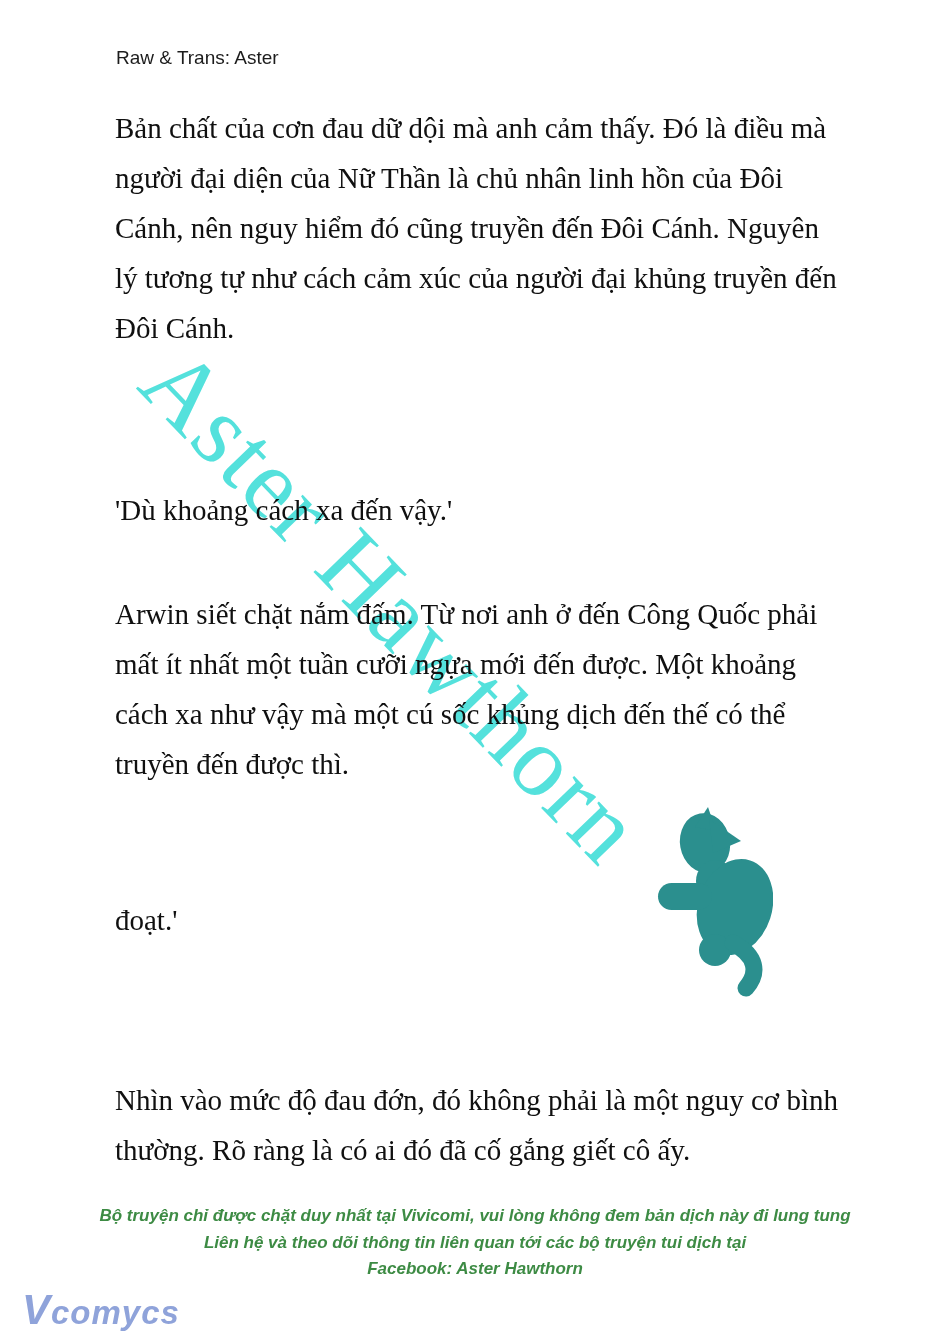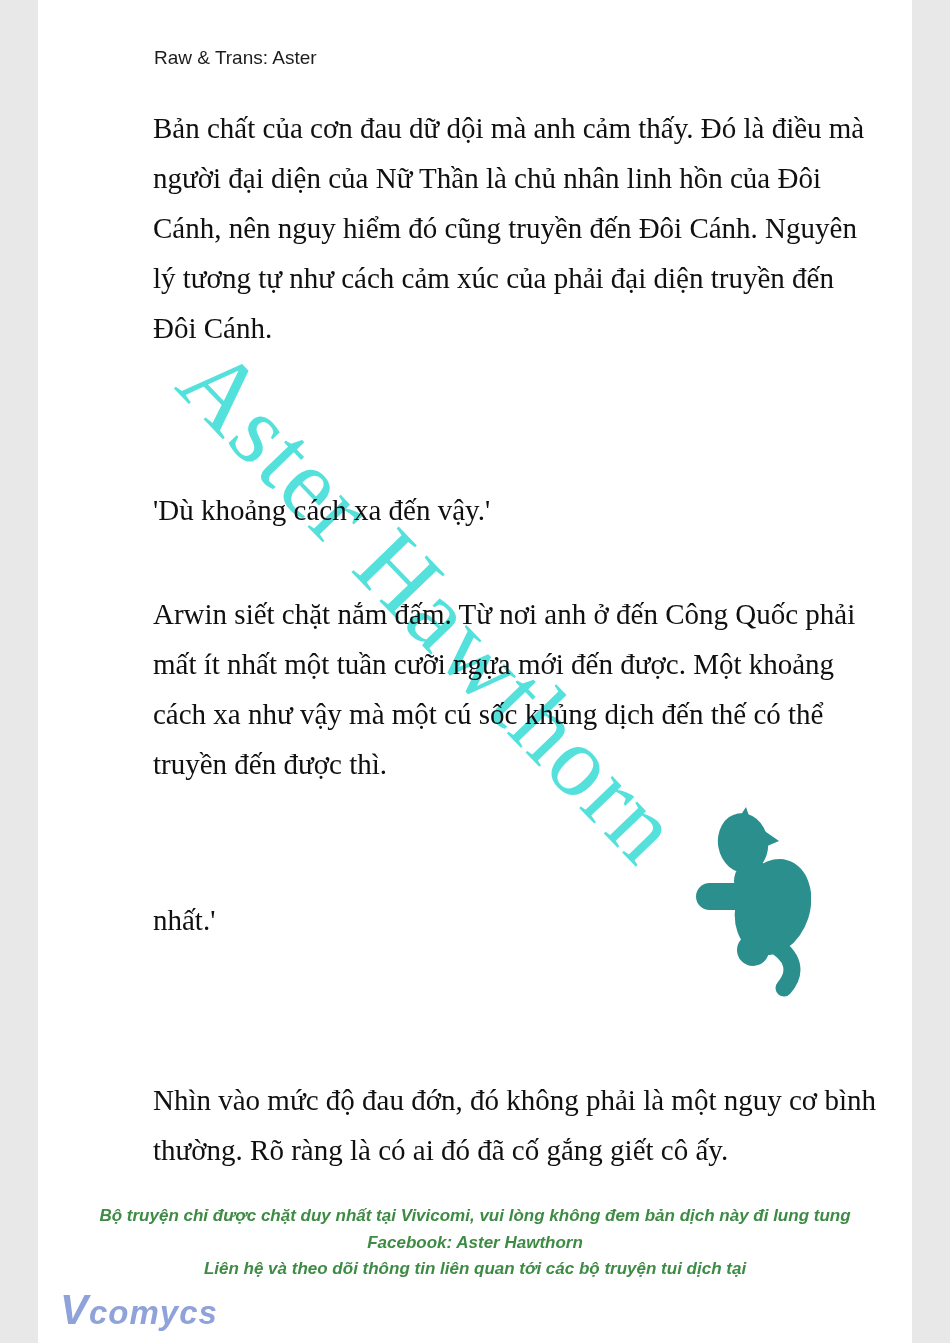--- a/index.html
+++ b/index.html
@@ -1,18 +1,18 @@
 <!DOCTYPE html>
 <html style="--watermark: #54e1dc; --cat: #2b8f8e; --footer: #3d8b44; --logo: #8fa3da; --text: #101010;"><head>
 <meta charset="utf-8">
 <style>
   html,body { margin:0; padding:0; background:#e8e8e8; }
   .page {
     position:relative;
-    width:874px; height:1343px;
+    width:950px; height:1343px;
     background:#ffffff;
     overflow:hidden;
     font-family:"Liberation Serif","DejaVu Serif",serif;
     margin:0 auto;
   }
   .credits-header {
     position:absolute; left:116px; top:47px;
     font-family:"Liberation Sans","DejaVu Sans",sans-serif;
     font-size:19px; color:#1c1c1c; z-index:3;
   }
@@ -71,45 +71,45 @@
       <rect x="5" y="80" width="54" height="27" rx="13.5"></rect>
       <ellipse cx="62" cy="147" rx="16" ry="16"></ellipse>
       <path d="M80 140 C104 153 106 170 93 185" fill="none" stroke="currentColor" stroke-width="17" stroke-linecap="round"></path>
     </g>
   </svg>
 
   <div class="para p1">
     <div class="line">Bản chất của cơn đau dữ dội mà anh cảm thấy. Đó là điều mà</div>
     <div class="line">người đại diện của Nữ Thần là chủ nhân linh hồn của Đôi</div>
     <div class="line">Cánh, nên nguy hiểm đó cũng truyền đến Đôi Cánh. Nguyên</div>
-    <div class="line">lý tương tự như cách cảm xúc của phải đại diện truyền đến</div>
+    <div class="line">lý tương tự như cách cảm xúc của người đại khủng truyền đến</div>
     <div class="line">Đôi Cánh.</div>
   </div>
 
   <div class="para q1">
     <div class="line">'Dù khoảng cách xa đến vậy.'</div>
   </div>
 
   <div class="para p2">
     <div class="line">Arwin siết chặt nắm đấm. Từ nơi anh ở đến Công Quốc phải</div>
     <div class="line">mất ít nhất một tuần cưỡi ngựa mới đến được. Một khoảng</div>
     <div class="line">cách xa như vậy mà một cú sốc khủng dịch đến thế có thể</div>
     <div class="line">truyền đến được thì.</div>
   </div>
 
   <div class="para q2">
-    <div class="line">nhất.'</div>
+    <div class="line">đoạt.'</div>
   </div>
 
   <div class="para p3">
     <div class="line">Nhìn vào mức độ đau đớn, đó không phải là một nguy cơ bình</div>
     <div class="line">thường. Rõ ràng là có ai đó đã cố gắng giết cô ấy.</div>
   </div>
 
   <div class="footer-note">
     <div>Bộ truyện chỉ được chặt duy nhất tại Vivicomi, vui lòng không đem bản dịch này đi lung tung</div>
+    <div>Liên hệ và theo dõi thông tin liên quan tới các bộ truyện tui dịch tại</div>
     <div>Facebook: Aster Hawthorn</div>
-    <div>Liên hệ và theo dõi thông tin liên quan tới các bộ truyện tui dịch tại</div>
   </div>
 
   <div class="vcomycs-logo"><span class="big-v">V</span><span>comycs</span></div>
 
 </div>
 
 </body></html>

